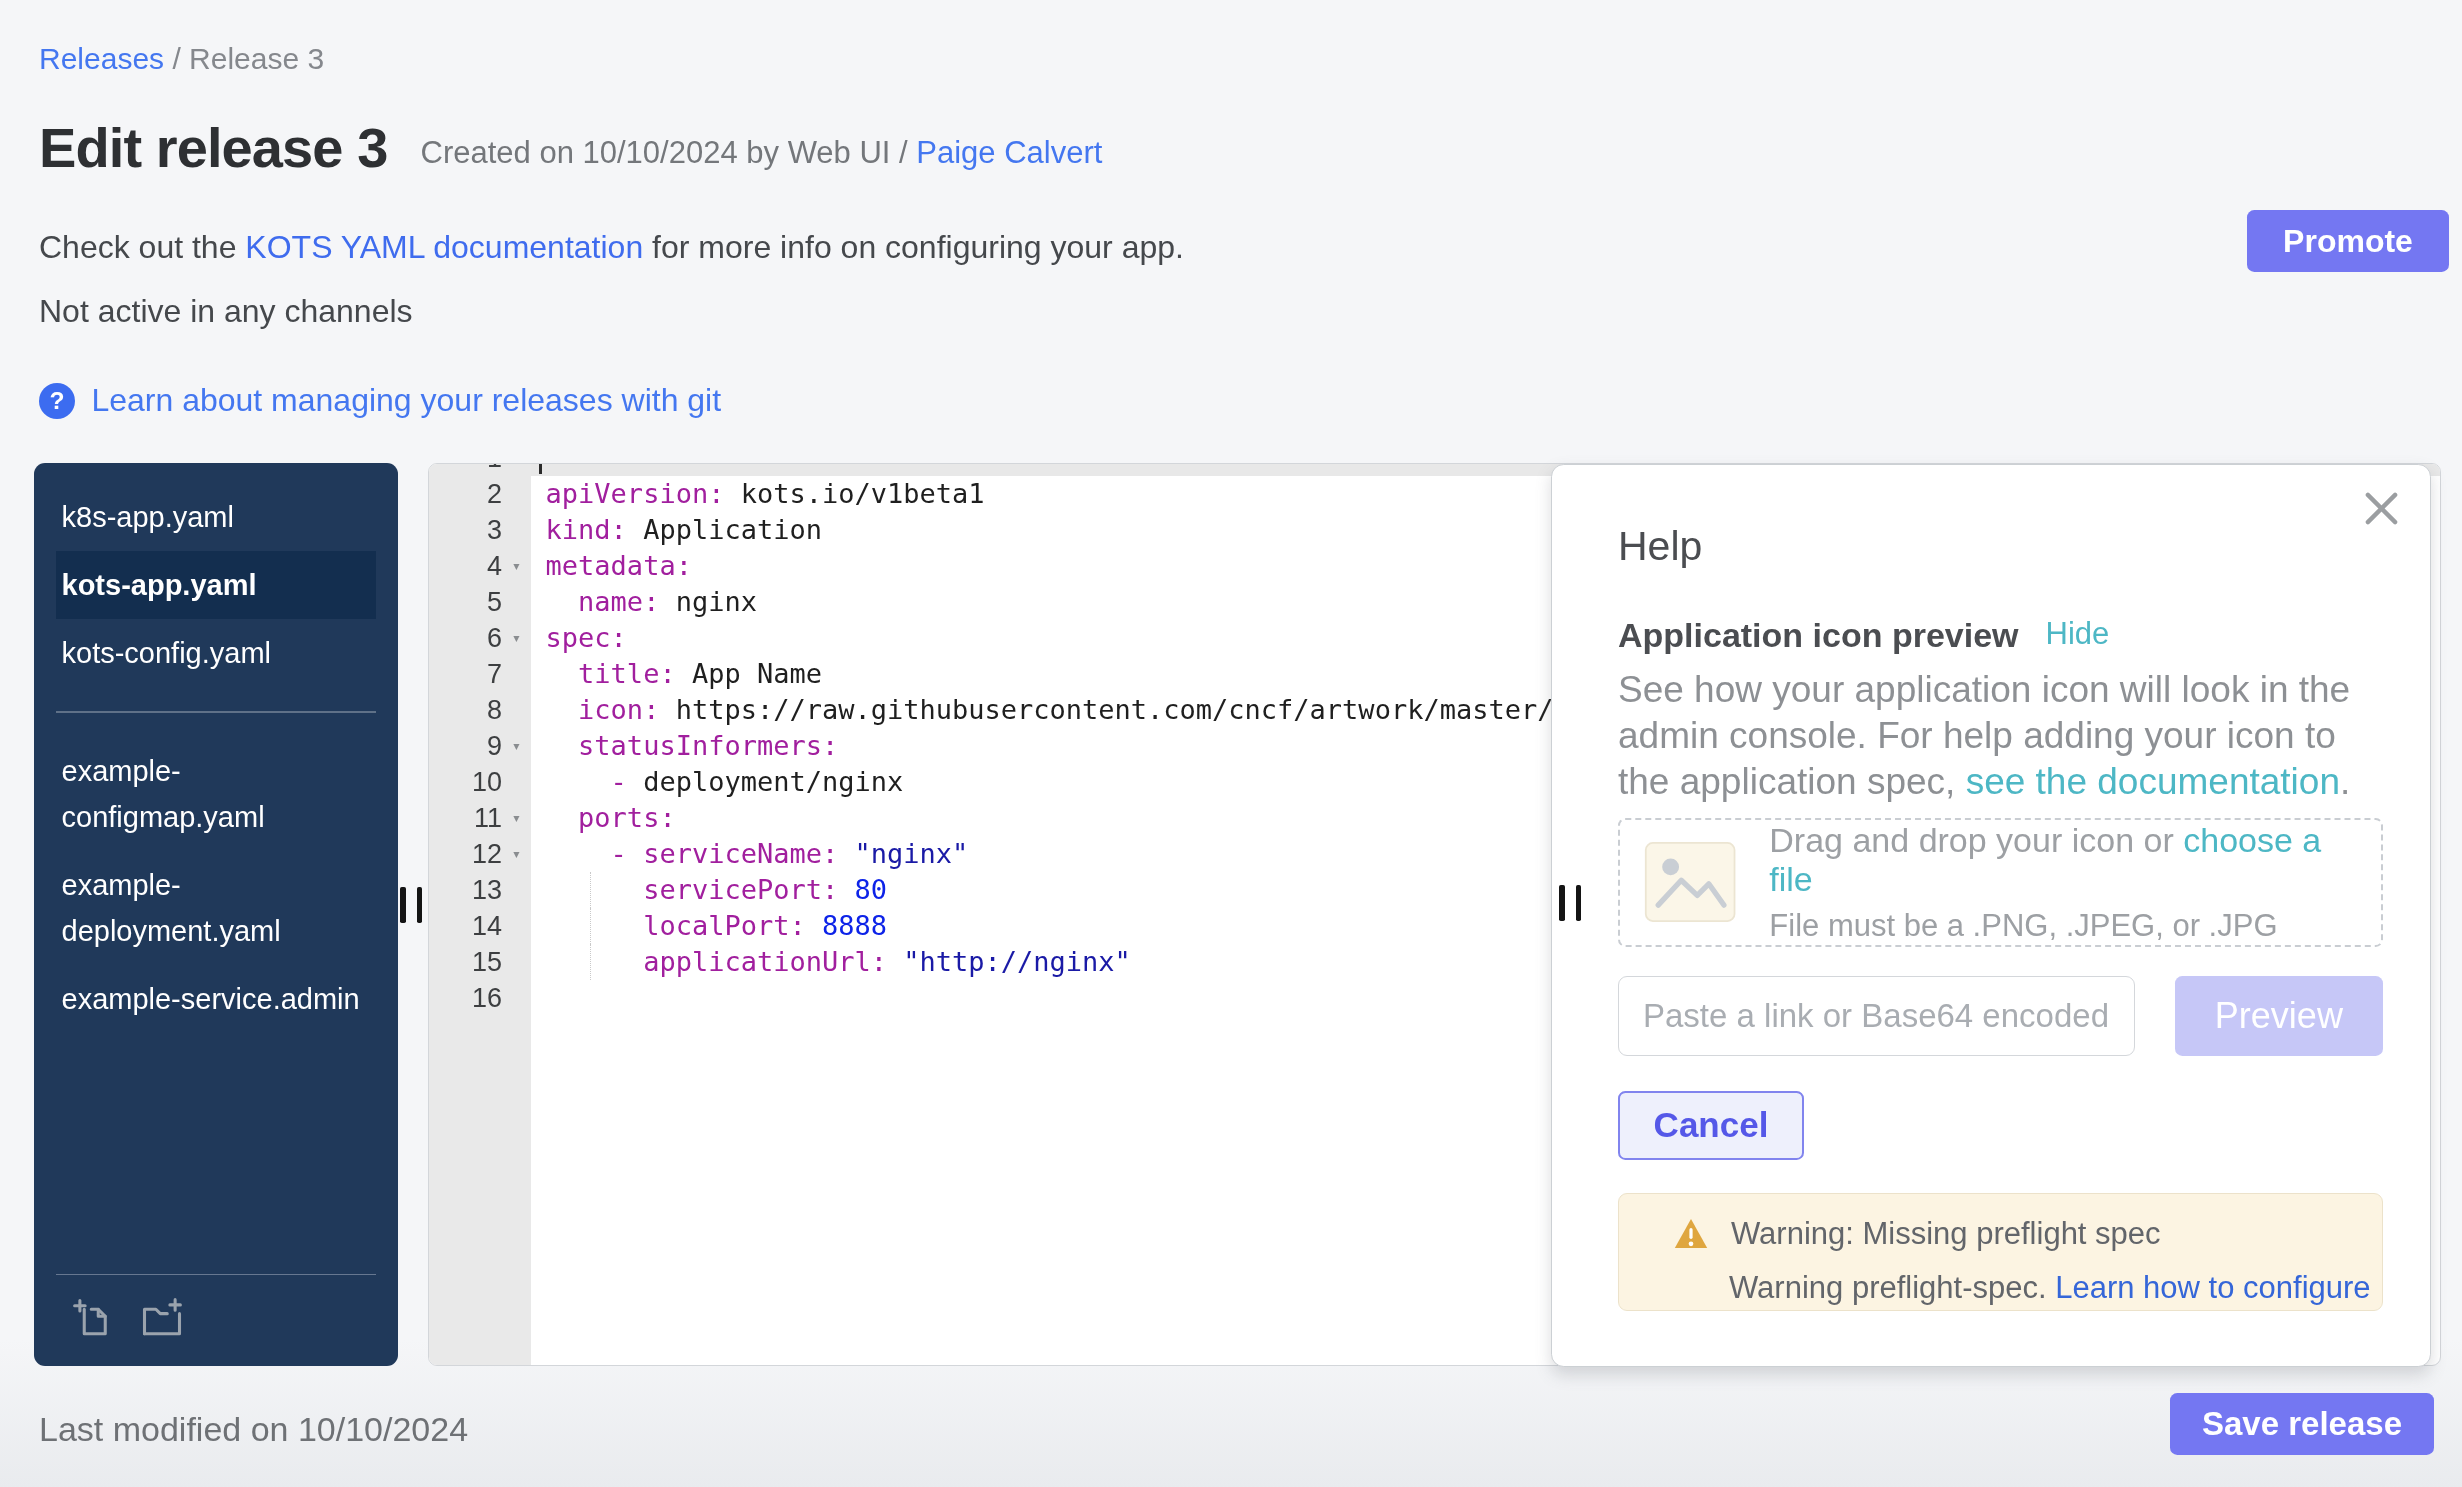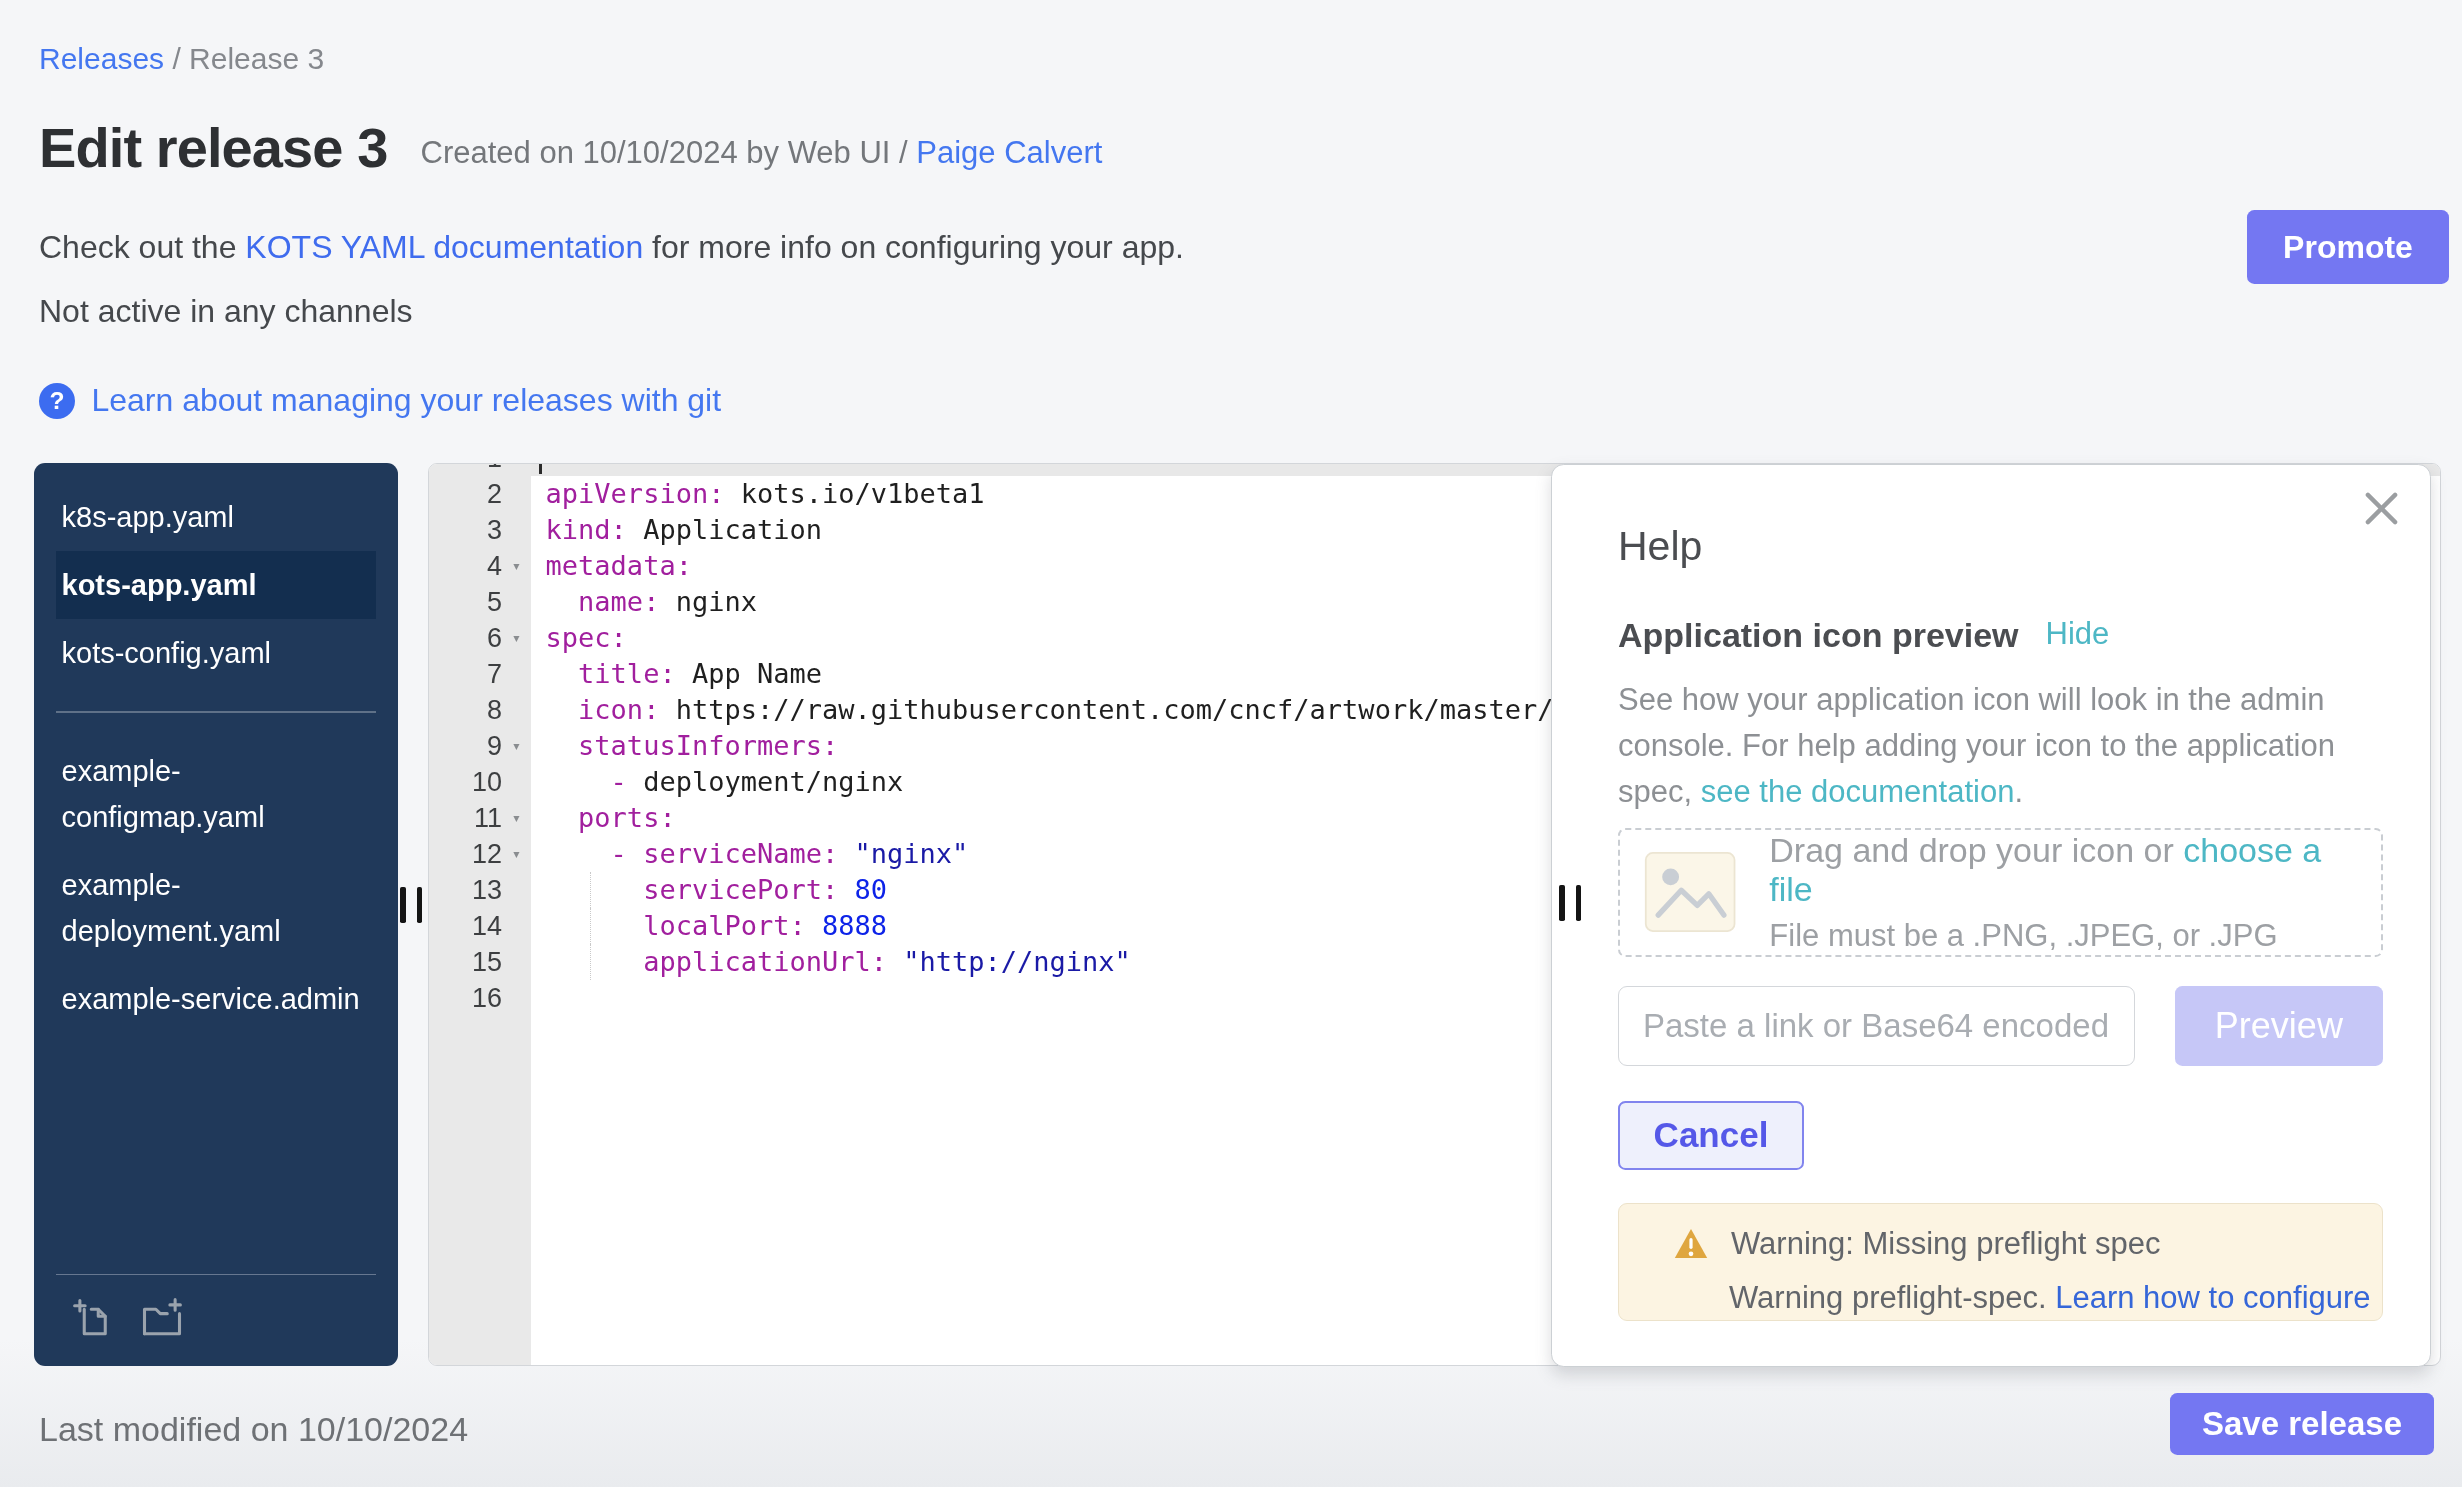--- a/index.html
+++ b/index.html
@@ -23,21 +23,21 @@
   .created-line { font-size:31px; color:#74777b; margin-left:33px; margin-bottom:5.5px; }
   .author-link { color:#4477f0; cursor:pointer; }
 
   .intro { position:absolute; left:39px; top:229px; font-size:32px; color:#45484c; }
   .intro-link { color:#3f6cee; cursor:pointer; }
 
   .btn-primary {
     background:#7477f2; color:#fff; border:none; border-radius:7.3px;
     font-family:inherit; font-size:32px; font-weight:bold; cursor:pointer;
   }
-  .promote-btn { position:absolute; left:2247px; top:210px; width:202px; height:74px; }
+  .promote-btn { position:absolute; left:2247px; top:210px; width:202px; height:62px; }
 
   .channel-status { position:absolute; left:39px; top:293px; font-size:32px; color:#45484c; }
 
   .git-row { position:absolute; left:39px; top:382px; display:flex; align-items:center; gap:16.4px; cursor:pointer; }
   .q-icon { width:36px; height:36px; border-radius:50%; background:#3c6cf0; color:#fff;
     font-size:24.6px; font-weight:bold; display:flex; align-items:center; justify-content:center; flex:0 0 auto; }
   .git-link { font-size:32px; color:#4477f0; }
 
   
   .sidebar {
@@ -85,21 +85,21 @@
     position:absolute; left:1551px; top:464px; width:880px; height:903px;
     background:#fff; border:1.8px solid #ccd0d4; border-radius:12.7px;
     box-shadow:0 7.3px 16.4px rgba(90,95,105,.22);
     padding:0 47px 0 66px; z-index:20; overflow:hidden;
   }
   .close-btn { position:absolute; top:25.5px; right:31px; width:35px; height:35px; cursor:pointer; }
   .help-title { font-size:41px; font-weight:400; color:#4b4d51; margin:58px 0 0 0; }
   .section-row { margin-top:46px; display:flex; align-items:flex-start; gap:27px; }
   .section-title { font-size:34px; font-weight:bold; color:#4b4d51; }
   .hide-link { font-size:31px; color:#4db7c5; cursor:pointer; }
-  .help-desc { margin-top:22px; font-size:31px; line-height:46px; color:#8d9094; width:765px; }
+  .help-desc { margin-top:12px; font-size:37px; line-height:46px; color:#8d9094; width:765px; }
   .teal-link { color:#4db7c5; cursor:pointer; }
   .dropzone {
     margin-top:12.7px; height:129px; border:2.7px dashed #c9cdd2; border-radius:7.3px;
     display:flex; align-items:center; padding:0 24px;
   }
   .dz-text { margin-left:33px; }
   .dz-line1 { font-size:34px; color:#9da0a4; }
   .dz-line2 { font-size:31px; color:#9da0a4; margin-top:9px; }
   .url-row { margin-top:29px; display:flex; align-items:center; }
   .url-input {

